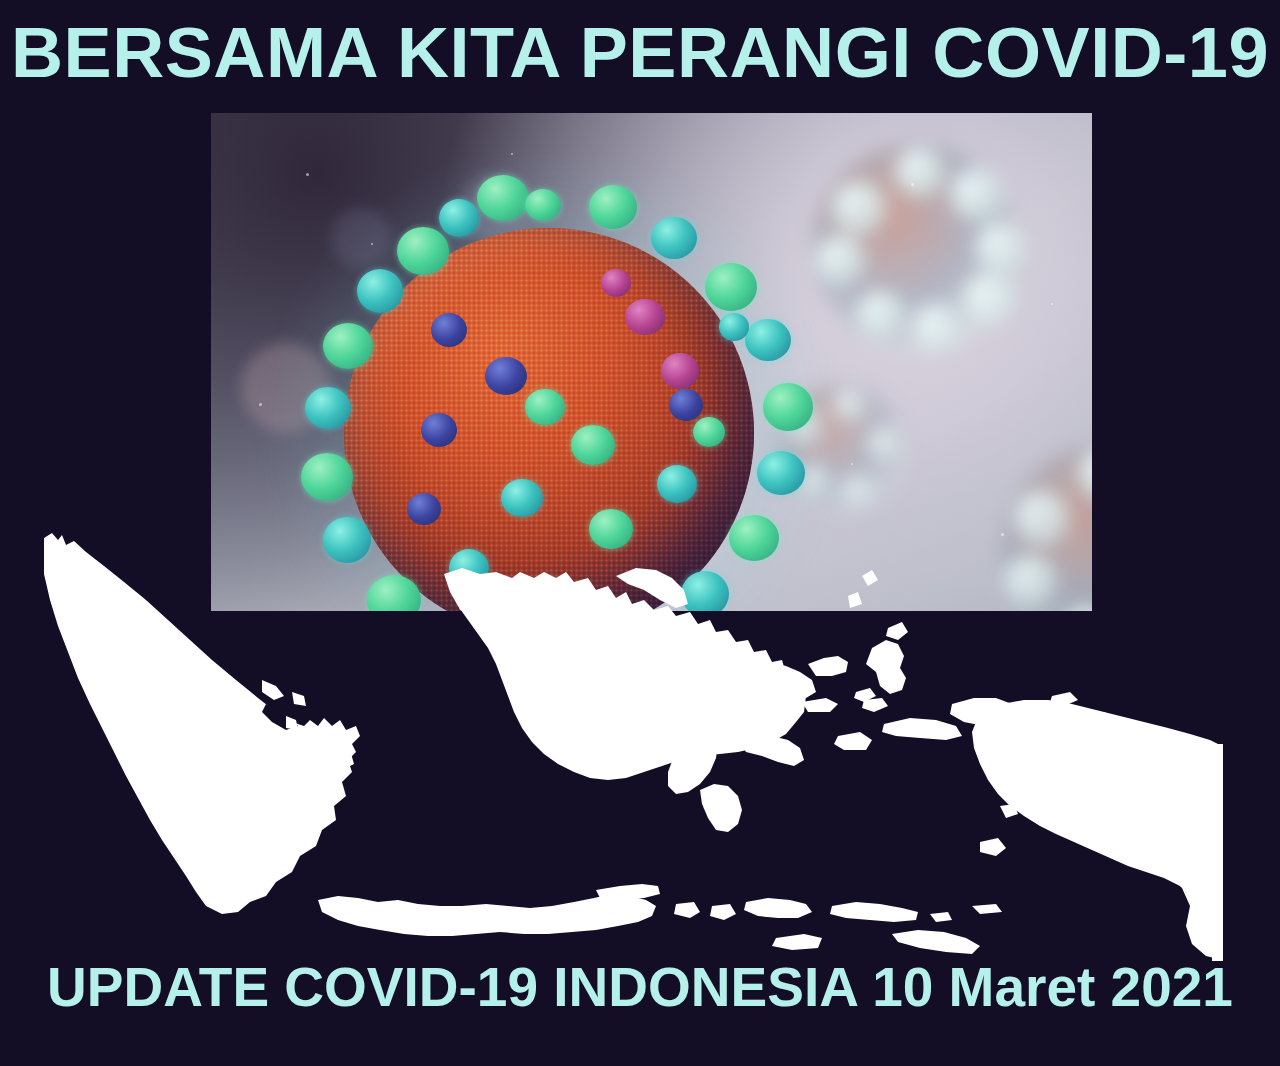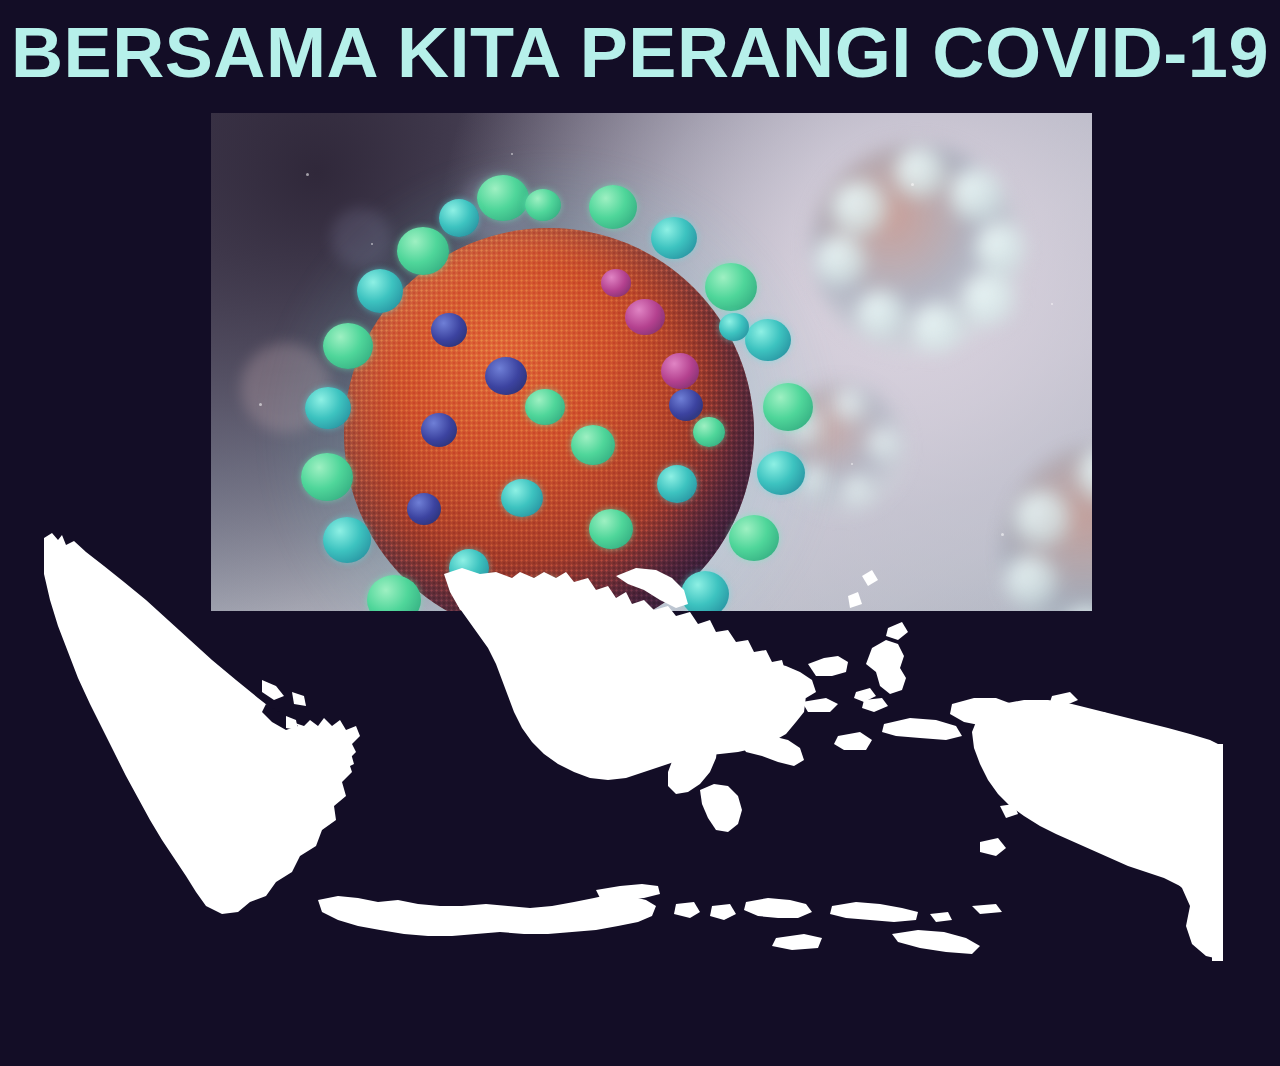--- a/index.html
+++ b/index.html
@@ -411,14 +411,15 @@
     </g>
 
     <g>
       <path fill="#ffffff" d="
         M1150,747 L1223,747 L1223,960 L1206,956 L1192,944 L1186,926
         L1190,906 L1182,888 L1168,874 L1156,856 L1148,836 L1142,814
         L1142,790 L1146,766 Z"></path>
     </g>
   </svg>
 
+  <div class="footline">UPDATE COVID-19 INDONESIA 10 Maret 2021</div>
 
 </div>
 
 </body></html>

